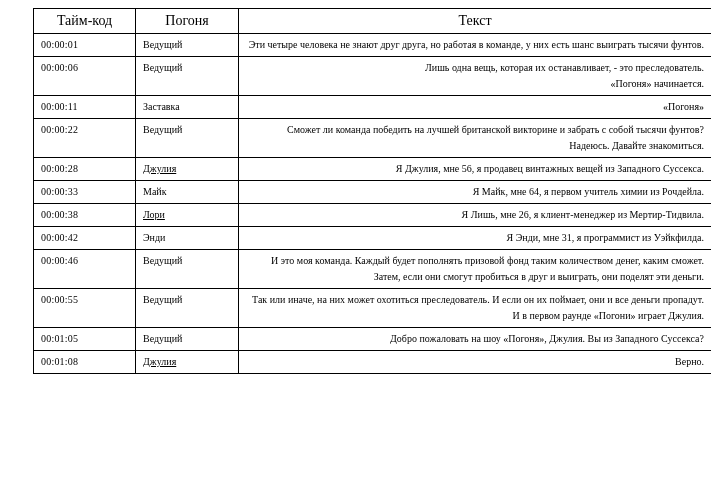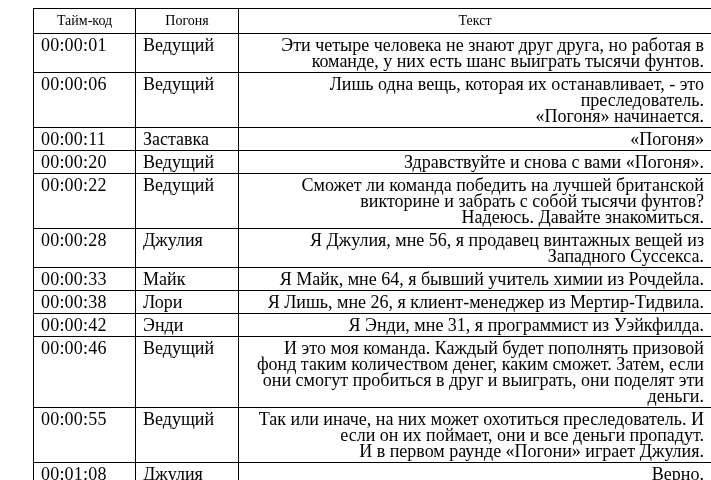--- a/index.html
+++ b/index.html
@@ -29,32 +29,33 @@
     overflow: hidden;
   }
   table.transcript th {
     font-weight: normal;
     font-size: 14px;
     text-align: center;
     padding: 3px 4px;
     line-height: 18px;
   }
   table.transcript td {
-    font-size: 18px;
+    font-size: 10px;
     line-height: 16px;
     padding: 3px 7px;
   }
   td.time {
     letter-spacing: 0.2px;
   }
   td.text {
     white-space: pre-wrap;
     text-align: right;
   }
   .u {
+    text-decoration: underline;
   }
 </style>
 </head>
 <body>
 
 <div class="page">
   <table class="transcript">
     <colgroup>
       <col style="width:102px">
       <col style="width:103px">
@@ -78,39 +79,34 @@
           <td class="hero">Ведущий</td>
           <td class="text">Лишь одна вещь, которая их останавливает, - это преследователь.
 «Погоня» начинается.</td>
         </tr>
         <tr>
           <td class="time">00:00:11</td>
           <td class="hero">Заставка</td>
           <td class="text">«Погоня»</td>
         </tr>
         <tr>
-          <td class="time">00:00:20</td>
-          <td class="hero">Ведущий</td>
-          <td class="text">Здравствуйте и снова с вами «Погоня».</td>
-        </tr>
-        <tr>
           <td class="time">00:00:22</td>
           <td class="hero">Ведущий</td>
           <td class="text">Сможет ли команда победить на лучшей британской викторине и забрать с собой тысячи фунтов?
 Надеюсь. Давайте знакомиться.</td>
         </tr>
         <tr>
           <td class="time">00:00:28</td>
           <td class="hero u">Джулия</td>
           <td class="text">Я Джулия, мне 56, я продавец винтажных вещей из Западного Суссекса.</td>
         </tr>
         <tr>
           <td class="time">00:00:33</td>
           <td class="hero">Майк</td>
-          <td class="text">Я Майк, мне 64, я бывший учитель химии из Рочдейла.</td>
+          <td class="text">Я Майк, мне 64, я первом учитель химии из Рочдейла.</td>
         </tr>
         <tr>
           <td class="time">00:00:38</td>
           <td class="hero u">Лори</td>
           <td class="text">Я Лишь, мне 26, я клиент-менеджер из Мертир-Тидвила.</td>
         </tr>
         <tr>
           <td class="time">00:00:42</td>
           <td class="hero">Энди</td>
           <td class="text">Я Энди, мне 31, я программист из Уэйкфилда.</td>
@@ -120,19 +116,24 @@
           <td class="hero">Ведущий</td>
           <td class="text">И это моя команда. Каждый будет пополнять призовой фонд таким количеством денег, каким сможет. Затем, если они смогут пробиться в друг и выиграть, они поделят эти деньги.</td>
         </tr>
         <tr>
           <td class="time">00:00:55</td>
           <td class="hero">Ведущий</td>
           <td class="text">Так или иначе, на них может охотиться преследователь. И если он их поймает, они и все деньги пропадут.
 И в первом раунде «Погони» играет Джулия.</td>
         </tr>
         <tr>
+          <td class="time">00:01:05</td>
+          <td class="hero">Ведущий</td>
+          <td class="text">Добро пожаловать на шоу «Погоня», Джулия. Вы из Западного Суссекса?</td>
+        </tr>
+        <tr>
           <td class="time">00:01:08</td>
           <td class="hero u">Джулия</td>
           <td class="text">Верно.</td>
         </tr>
       </tbody>
   </table>
 </div>
 
 </body></html>

